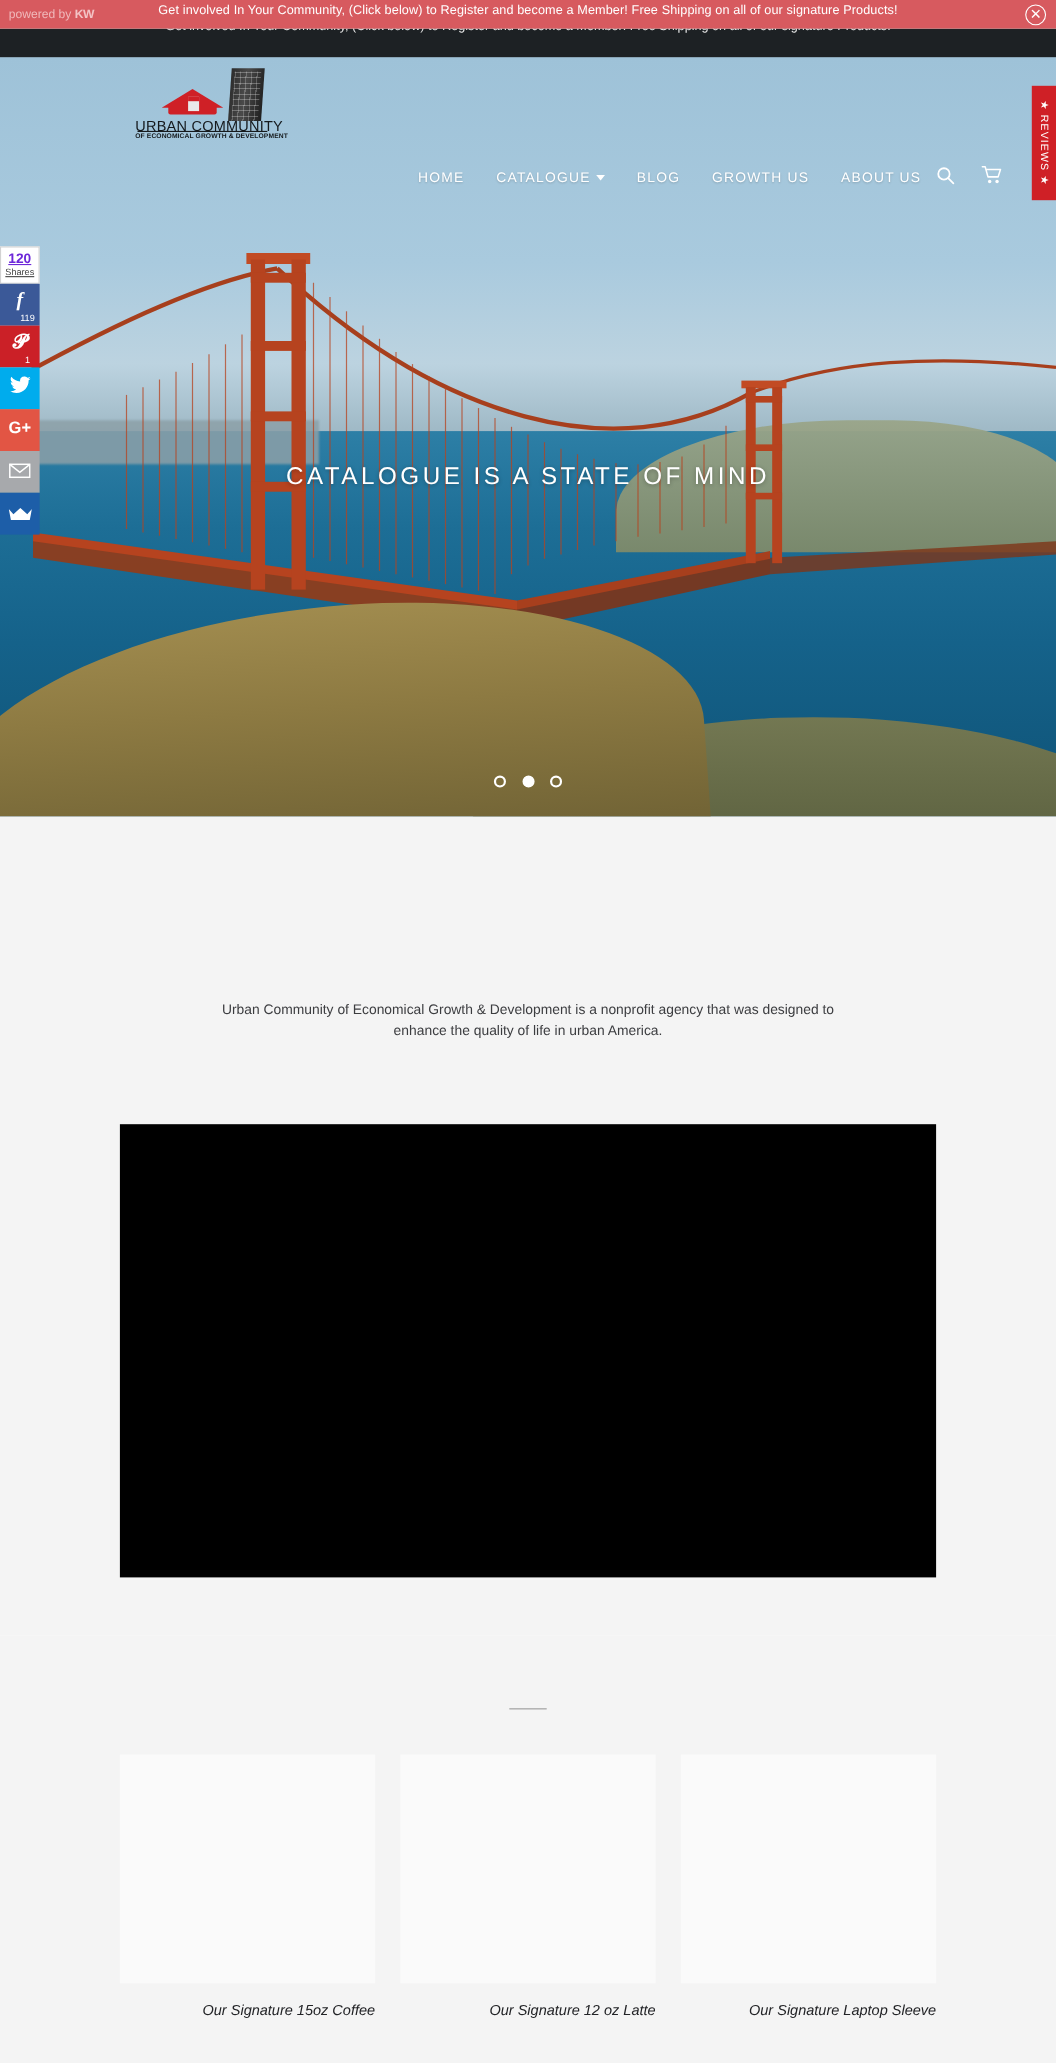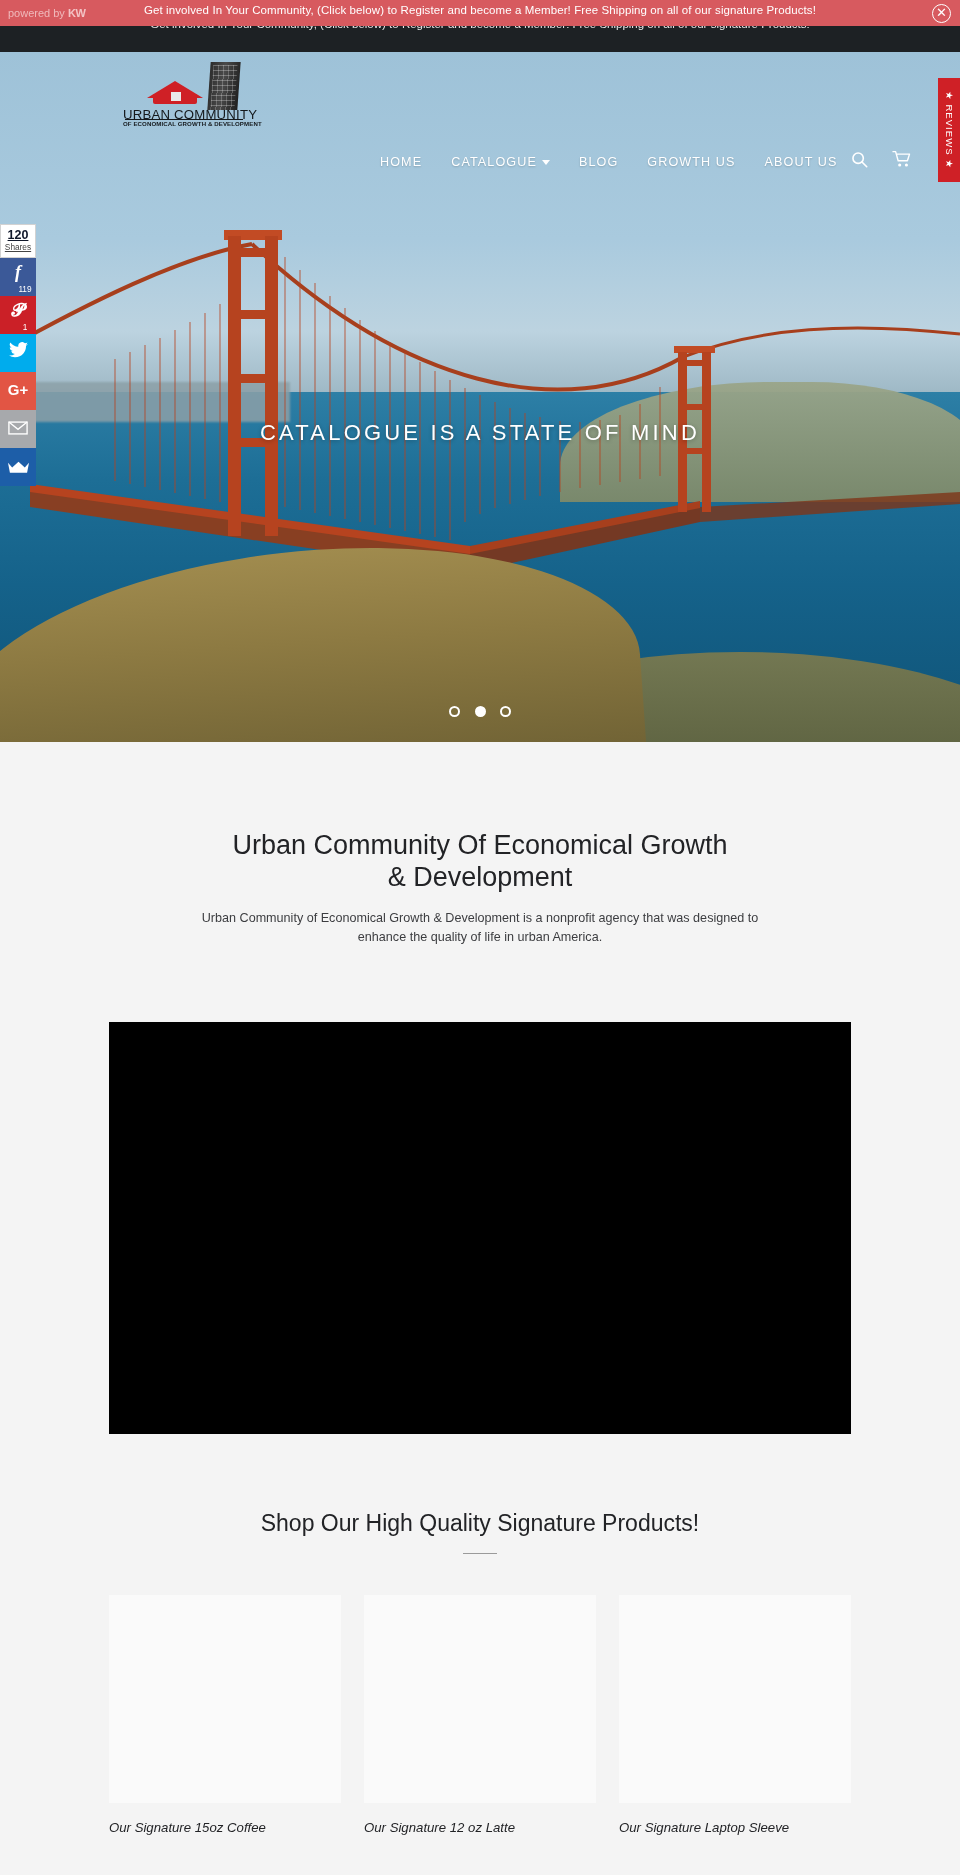--- a/index.html
+++ b/index.html
@@ -323,21 +323,21 @@
     left: 0; top: 224px;
     width: 36px;
     z-index: 70;
   }
   .share-count {
     background: #ffffff;
     border: 1px solid #d2d2d2;
     text-align: center;
     padding: 4px 0 5px;
   }
-  .share-count-num { font-size: 12.5px; font-weight: bold; color: #0f172a; line-height: 13px; text-decoration: underline; }
+  .share-count-num { font-size: 12.5px; font-weight: bold; color: #6d28d9; line-height: 13px; text-decoration: underline; }
   .share-count-lbl { font-size: 8.3px; color: #444; line-height: 10px; text-decoration: underline; }
   .share-btn {
     height: 38px;
     position: relative;
     cursor: pointer;
     text-align: center;
     color: #ffffff;
   }
   .share-btn .glyph {
     position: absolute;
@@ -448,21 +448,21 @@
   .product-card.p0 { left: 0; }
   .product-card.p1 { left: 255px; }
   .product-card.p2 { left: 510px; }
   .product-thumb {
     width: 232px; height: 208px;
     background: #fafafa;
   }
   .product-name {
     margin-top: 16px;
     width: 232px;
-    text-align: left;
+    text-align: right;
     font-size: 13.2px;
     font-style: italic;
     color: #222326;
     line-height: 17px;
   }
 </style>
 </head>
 <body>
 
 <div id="page">
@@ -639,30 +639,25 @@
 
   <div class="reviews-tab">
     <div class="rv-text">
       <span>★</span>
       <span>REVIEWS</span>
       <span>★</span>
     </div>
   </div>
 
   <div class="intro">
-    <div class="intro-title">
-      <span>Urban Community Of Economical Growth</span><br>
-      <span>&amp; Development</span>
-    </div>
     <div class="intro-para">Urban Community of Economical Growth &amp; Development is a nonprofit agency that was designed to enhance the quality of life in urban America.</div>
     <div class="video-box"></div>
   </div>
 
   <div class="products">
-    <div class="products-title">Shop Our High Quality Signature Products!</div>
     <div class="products-rule"></div>
     <div class="product-grid">
       <div class="product-card p0">
         <div class="product-thumb"></div>
         <div class="product-name">Our Signature 15oz Coffee</div>
       </div>
       <div class="product-card p1">
         <div class="product-thumb"></div>
         <div class="product-name">Our Signature 12 oz Latte</div>
       </div>

